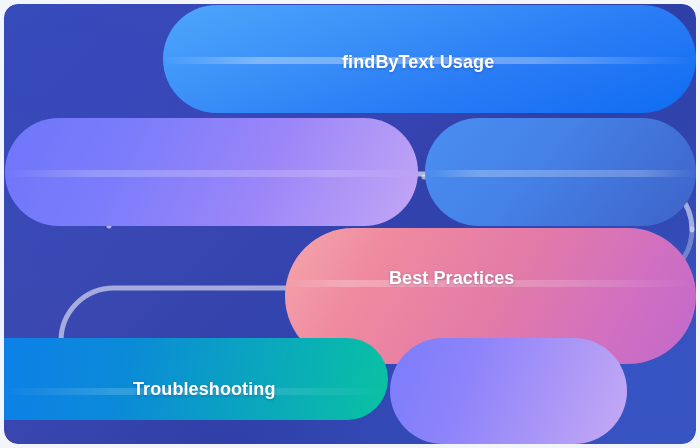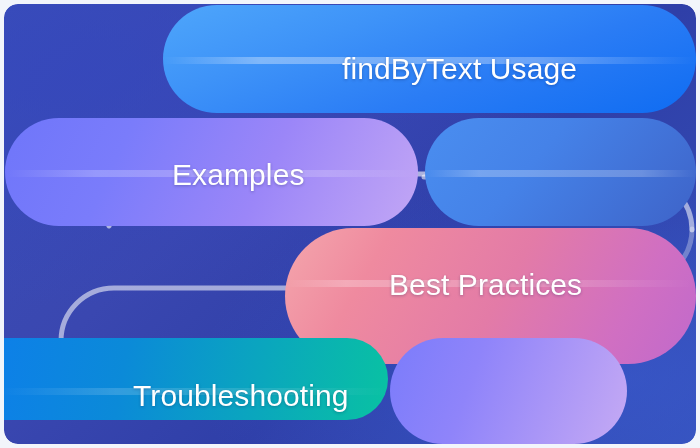--- a/index.html
+++ b/index.html
@@ -38,22 +38,22 @@
   
   .pill {
     position: absolute;
     border-radius: 999px;
     display: flex;
     align-items: center;
     overflow: hidden;
   }
   .pill-label {
     color: #ffffff;
-    font-weight: normal;
-    font-size: 30px;
+    font-weight: bold;
+    font-size: 18px;
     letter-spacing: 0.1px;
     text-shadow: 0 1px 3px rgba(20,30,80,0.30);
     white-space: nowrap;
     position: absolute;
   }
   .gloss {
     position: absolute;
     left: 0; right: 0;
     height: 7px;
     background: linear-gradient(90deg, rgba(255,255,255,0.0) 0%, rgba(255,255,255,0.34) 18%, rgba(255,255,255,0.30) 70%, rgba(255,255,255,0.0) 100%);
@@ -143,21 +143,20 @@
     <span class="pill-label" style="left:179px; top:47px;">findByText Usage</span>
   </div>
 
   <div class="pill" id="pill-bluemid">
     <div class="gloss"></div>
 
   </div>
 
   <div class="pill" id="pill-examples">
     <div class="gloss"></div>
-    <span class="pill-label" style="left:167px; top:40px;">Examples</span>
   </div>
 
   <div class="pill" id="pill-best">
     <div class="gloss"></div>
     <span class="pill-label" style="left:104px; top:40px;">Best Practices</span>
   </div>
 
   <div class="pill" id="pill-trouble">
     <div class="gloss"></div>
     <span class="pill-label" style="left:133px; top:41px;">Troubleshooting</span>

